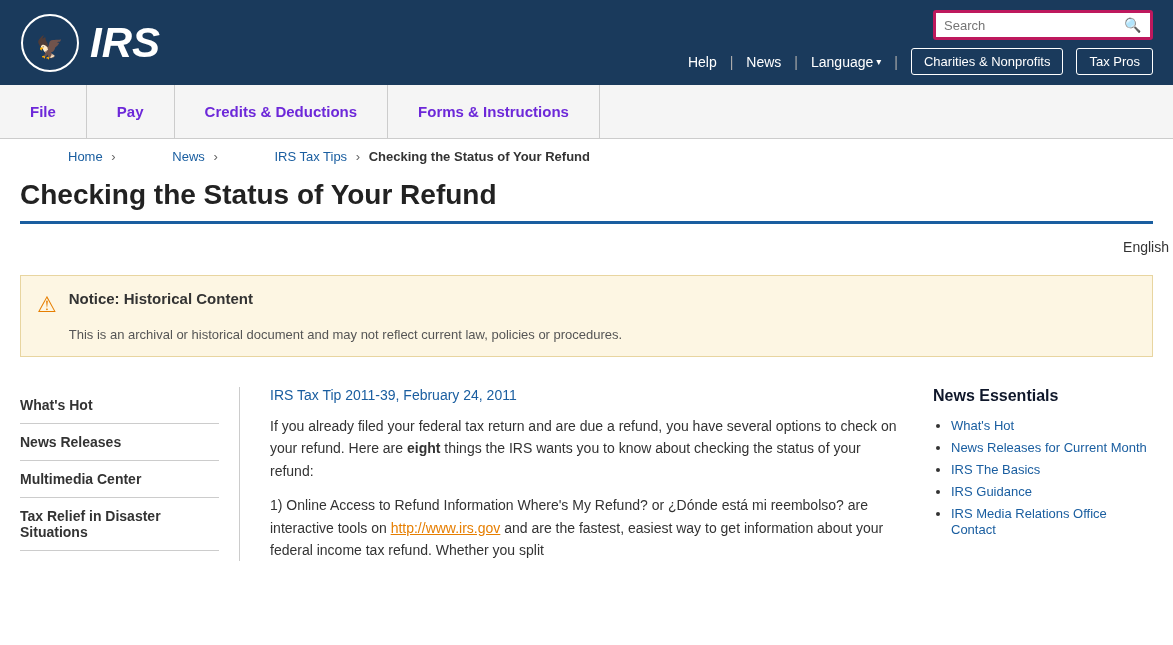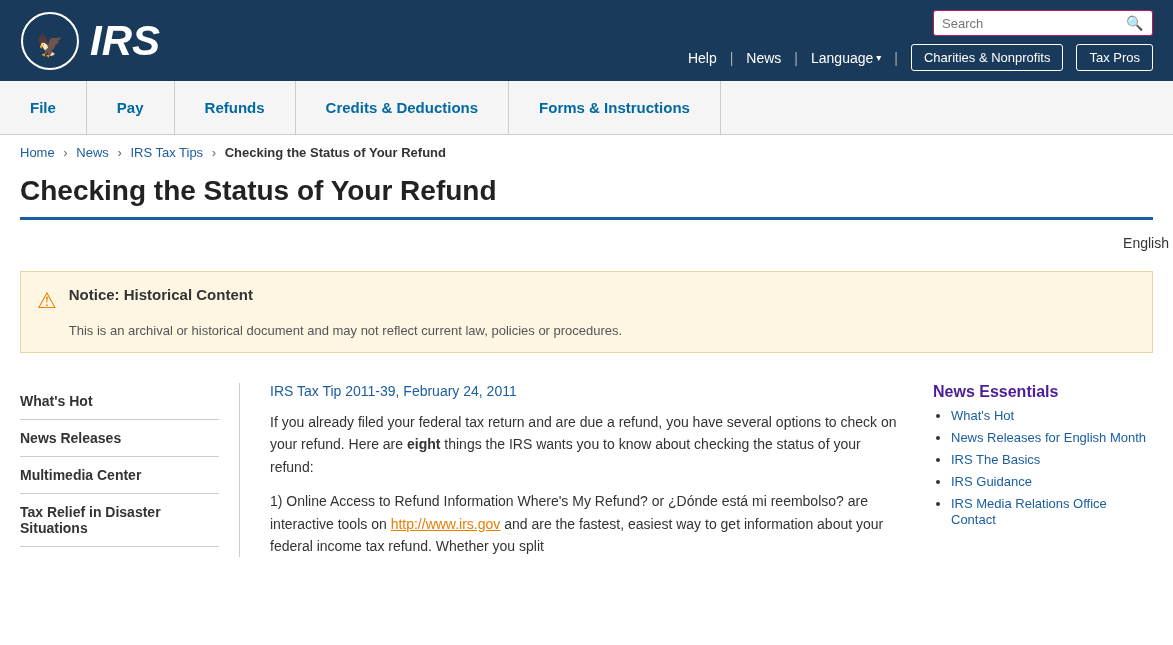--- a/index.html
+++ b/index.html
@@ -32,21 +32,21 @@
     .header-right {
       display: flex;
       flex-direction: column;
       align-items: flex-end;
       gap: 8px;
     }
     .search-bar {
       display: flex;
       align-items: center;
       background: #fff;
-      border: 1px solid #be185d;
+      border: 3px solid #be185d;
       border-radius: 3px;
       padding: 4px 8px;
       width: 220px;
     }
     .search-bar input {
       border: none;
       outline: none;
       flex: 1;
       font-size: 13px;
       color: #999;
@@ -103,35 +103,36 @@
     
     .main-nav {
       display: flex;
       border-bottom: 1px solid #ccc;
       background: #f5f5f5;
     }
     .main-nav a {
       display: block;
       padding: 18px 30px;
       text-decoration: none;
-      color: #0369a1;
+      color: #6d28d9;
       font-weight: bold;
       font-size: 15px;
       border-right: 1px solid #ccc;
     }
 
     
     .breadcrumb {
       padding: 10px 20px;
       font-size: 13px;
       color: #333;
     }
     .breadcrumb a {
       color: #1a5ea0;
       text-decoration: none;
+      margin-left: 48px;
     }
     .breadcrumb .sep { margin: 0 5px; color: #666; }
     .breadcrumb .current { font-weight: bold; color: #333; }
 
     
     .page-title {
       padding: 5px 20px 10px;
       font-size: 28px;
       font-weight: bold;
       color: #222;
@@ -232,22 +233,22 @@
     }
 
     
     .right-sidebar {
       width: 220px;
       flex-shrink: 0;
     }
     .right-sidebar h3 {
       font-size: 16px;
       font-weight: bold;
-      color: #4c1d95;
-      margin-bottom: 6px;
+      color: #0f172a;
+      margin-bottom: 12px;
     }
     .right-sidebar ul {
       list-style: disc;
       padding-left: 18px;
     }
     .right-sidebar ul li {
       margin-bottom: 6px;
     }
     .right-sidebar ul li a {
       color: #1a5ea0;
@@ -284,21 +285,20 @@
       <span class="separator">|</span>
       <button class="btn-charities">Charities &amp; Nonprofits</button>
       <button class="btn-taxpros">Tax Pros</button>
     </div>
   </div>
 </header>
 
 <nav class="main-nav">
   <a href="#">File</a>
   <a href="#">Pay</a>
-  <a href="#">Refunds</a>
   <a href="#">Credits &amp; Deductions</a>
   <a href="#">Forms &amp; Instructions</a>
 </nav>
 
 <div class="breadcrumb">
   <a href="#">Home</a>
   <span class="sep">›</span>
   <a href="#">News</a>
   <span class="sep">›</span>
   <a href="#">IRS Tax Tips</a>
@@ -341,20 +341,20 @@
         <a href="#">http://www.irs.gov</a>
         <span>and are the fastest, easiest way to get information about your federal income tax refund. Whether you split</span>
       </p>
     </div>
   </main>
 
   <aside class="right-sidebar">
     <h3>News Essentials</h3>
     <ul>
       <li><a href="#">What's Hot</a></li>
-      <li><a href="#">News Releases for English Month</a></li>
+      <li><a href="#">News Releases for Current Month</a></li>
       <li><a href="#">IRS The Basics</a></li>
       <li><a href="#">IRS Guidance</a></li>
       <li><a href="#">IRS Media Relations Office Contact</a></li>
     </ul>
   </aside>
 
 </div>
 
 </body></html>

